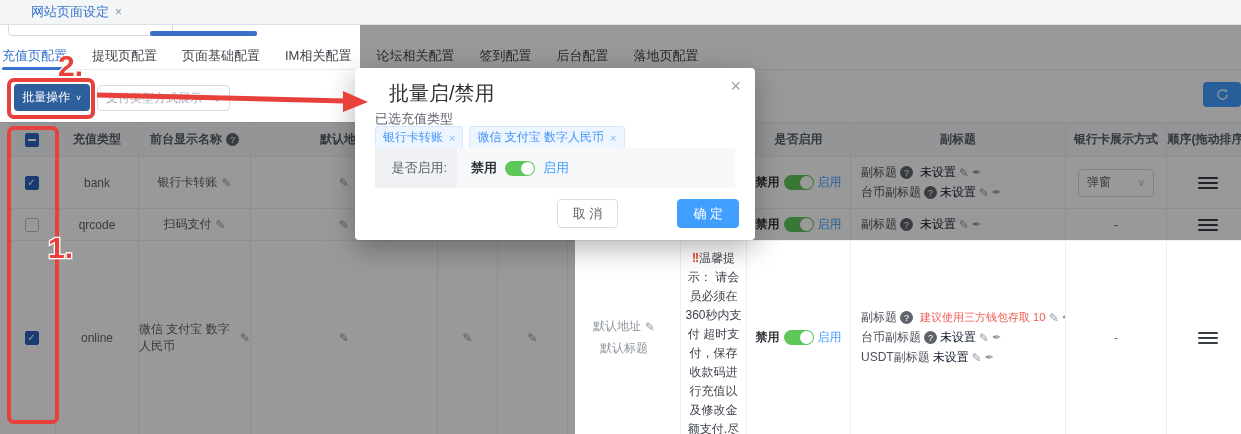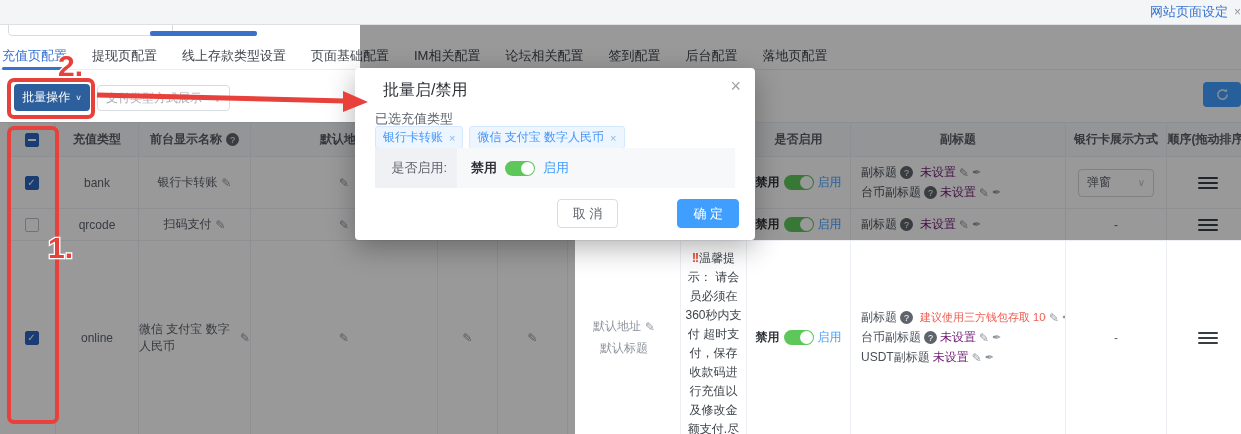--- a/index.html
+++ b/index.html
@@ -1,21 +1,21 @@
 <!DOCTYPE html>
 <html><head>
 <meta charset="utf-8">
 <style>
   * { box-sizing: border-box; margin: 0; padding: 0; }
   body { background: #ddd; font-family: "Liberation Sans", "DejaVu Sans", sans-serif; }
   .stage { position: relative; width: 1241px; height: 434px; overflow: hidden; background: #fff; }
 
   
   .tagbar { position: absolute; left: 0; top: 0; right: 0; height: 25px; background: #f4f5f7;
-            border-bottom: 1px solid #dde1e6; z-index: 2; display: flex; align-items: center; padding-left: 12px; justify-content: flex-end; }
+            border-bottom: 1px solid #dde1e6; z-index: 2; display: flex; align-items: center; padding-left: 31px; }
   .tag-active { color: #3573cf; font-size: 13px; display: flex; gap: 6px; align-items: center; }
   .tag-close { color: #8f959e; font-size: 12px; }
 
   
   .ghost-select { position: absolute; left: 8px; top: 14px; width: 165px; height: 22px;
                   border: 1px solid #d8dce2; border-radius: 4px; z-index: 1; background: #fff; }
   .ghost-bar { position: absolute; left: 150px; top: 31px; width: 107px; height: 5px;
                background: #3a70c8; border-radius: 2px; z-index: 1; }
 
   
@@ -57,42 +57,42 @@
         font-weight: normal; display: inline-flex; align-items: center; justify-content: center; flex: none; }
   .switch { width: 30px; height: 15px; border-radius: 8px; background: #5ec75a; position: relative;
             flex: none; cursor: pointer; }
   .switch::after { content: ""; position: absolute; right: 1px; top: 1px; width: 13px; height: 13px;
                    border-radius: 50%; background: #fff; }
   .sw-off { font-weight: bold; color: #30343a; }
   .sw-on { color: #409eff; }
   .cell-sub { flex-direction: column; align-items: flex-start; justify-content: center; padding-left: 10px; gap: 3px; }
   .sline { display: flex; align-items: center; gap: 3px; font-size: 12px; color: #5f646c; }
   .sl-label { display: flex; gap: 3px; align-items: center; min-width: 56px; color: #4a4f57; }
-  .val { color: #701a75; }
+  .val { color: #0f172a; }
   .val-red { color: #ef5b50; font-size: 11px; max-width: 126px; white-space: nowrap; overflow: hidden; }
   .cell-notice { display: block; padding: 8px 4px 0; text-align: center; line-height: 19px; color: #3f444b; }
   .bang { color: #ee3c2e; font-weight: bold; letter-spacing: -1px; margin-right: 1px; }
   .cell-default { flex-direction: column; gap: 5px; color: #8d939c; }
   .dline { display: flex; gap: 4px; align-items: center; }
   .sel-mini { width: 76px; height: 28px; border: 1px solid #d4d8de; border-radius: 4px; background: #fff;
               display: flex; align-items: center; justify-content: space-between; padding: 0 8px;
               color: #5f646c; font-size: 12px; cursor: pointer; text-align: center; }
   .drag { width: 20px; display: flex; flex-direction: column; gap: 3px; cursor: grab; }
   .drag span { height: 2px; background: #383d44; border-radius: 1px; }
 
   
   .mask { position: absolute; background: rgba(0,0,0,.40); z-index: 5; }
   .mask-a { left: 360px; top: 25px; width: 881px; height: 97px; }
   .mask-b { left: 0; top: 122px; width: 1241px; height: 118px; }
   .mask-c { left: 0; top: 240px; width: 575px; height: 194px; }
 
   
   .modal { position: absolute; left: 355px; top: 68px; width: 400px; height: 172px; background: #fff;
            border-radius: 4px; box-shadow: 0 8px 28px rgba(0,0,0,.3); z-index: 10; }
-  .m-title { position: absolute; left: 28px; top: 12px; font-size: 16px; color: #2f3338; }
+  .m-title { position: absolute; left: 34px; top: 12px; font-size: 20px; color: #2f3338; }
   .m-close { position: absolute; right: 14px; top: 8px; font-size: 18px; color: #9ca1a9; cursor: pointer; }
   .m-sel-label { position: absolute; left: 20px; top: 42px; font-size: 13px; color: #5f646c; }
   .m-tags { position: absolute; left: 20px; top: 58px; display: flex; gap: 6px; }
   .tagc { display: flex; align-items: center; gap: 6px; background: #edf5ff; border: 1px solid #d5e8ff;
           border-radius: 3px; padding: 2px 7px; font-size: 12px; color: #4596f7; }
   .tagx { color: #85b8f2; font-size: 11px; cursor: pointer; }
   .m-form { position: absolute; left: 20px; top: 80px; width: 360px; height: 40px; display: flex; background: #f6f8fa; }
   .m-form-label { width: 82px; background: #eff1f5; display: flex; align-items: center; justify-content: flex-end;
                   padding-right: 10px; font-size: 13px; color: #5f646c; }
   .m-form-val { display: flex; align-items: center; gap: 8px; padding-left: 14px; font-size: 13px; }
@@ -117,21 +117,20 @@
   <div class="tagbar">
     <div class="tag-active">
       <span>网站页面设定</span>
       <span class="tag-close">×</span>
     </div>
   </div>
 
   <div class="tabs">
     <div class="tab active">充值页配置</div>
     <div class="tab">提现页配置</div>
-    <div class="tab">线上存款类型设置</div>
     <div class="tab">页面基础配置</div>
     <div class="tab">IM相关配置</div>
     <div class="tab">论坛相关配置</div>
     <div class="tab">签到配置</div>
     <div class="tab">后台配置</div>
     <div class="tab">落地页配置</div>
   </div>
 
   <button class="btn-bulk">
     <span>批量操作</span>

